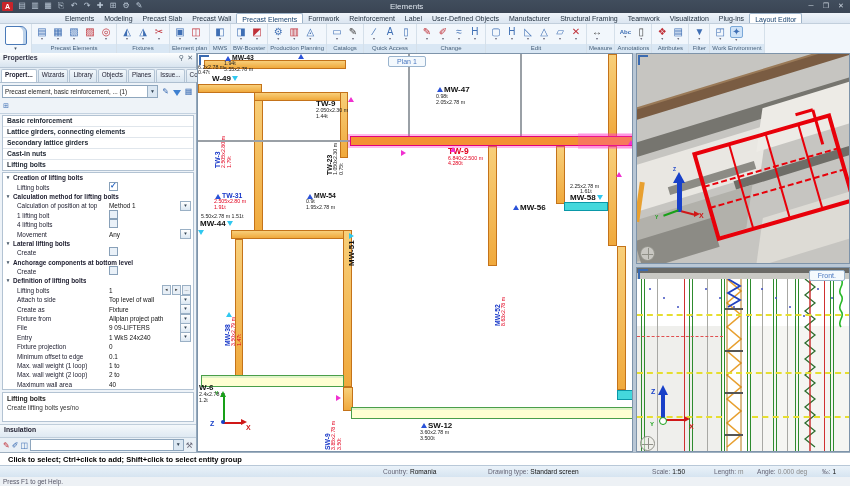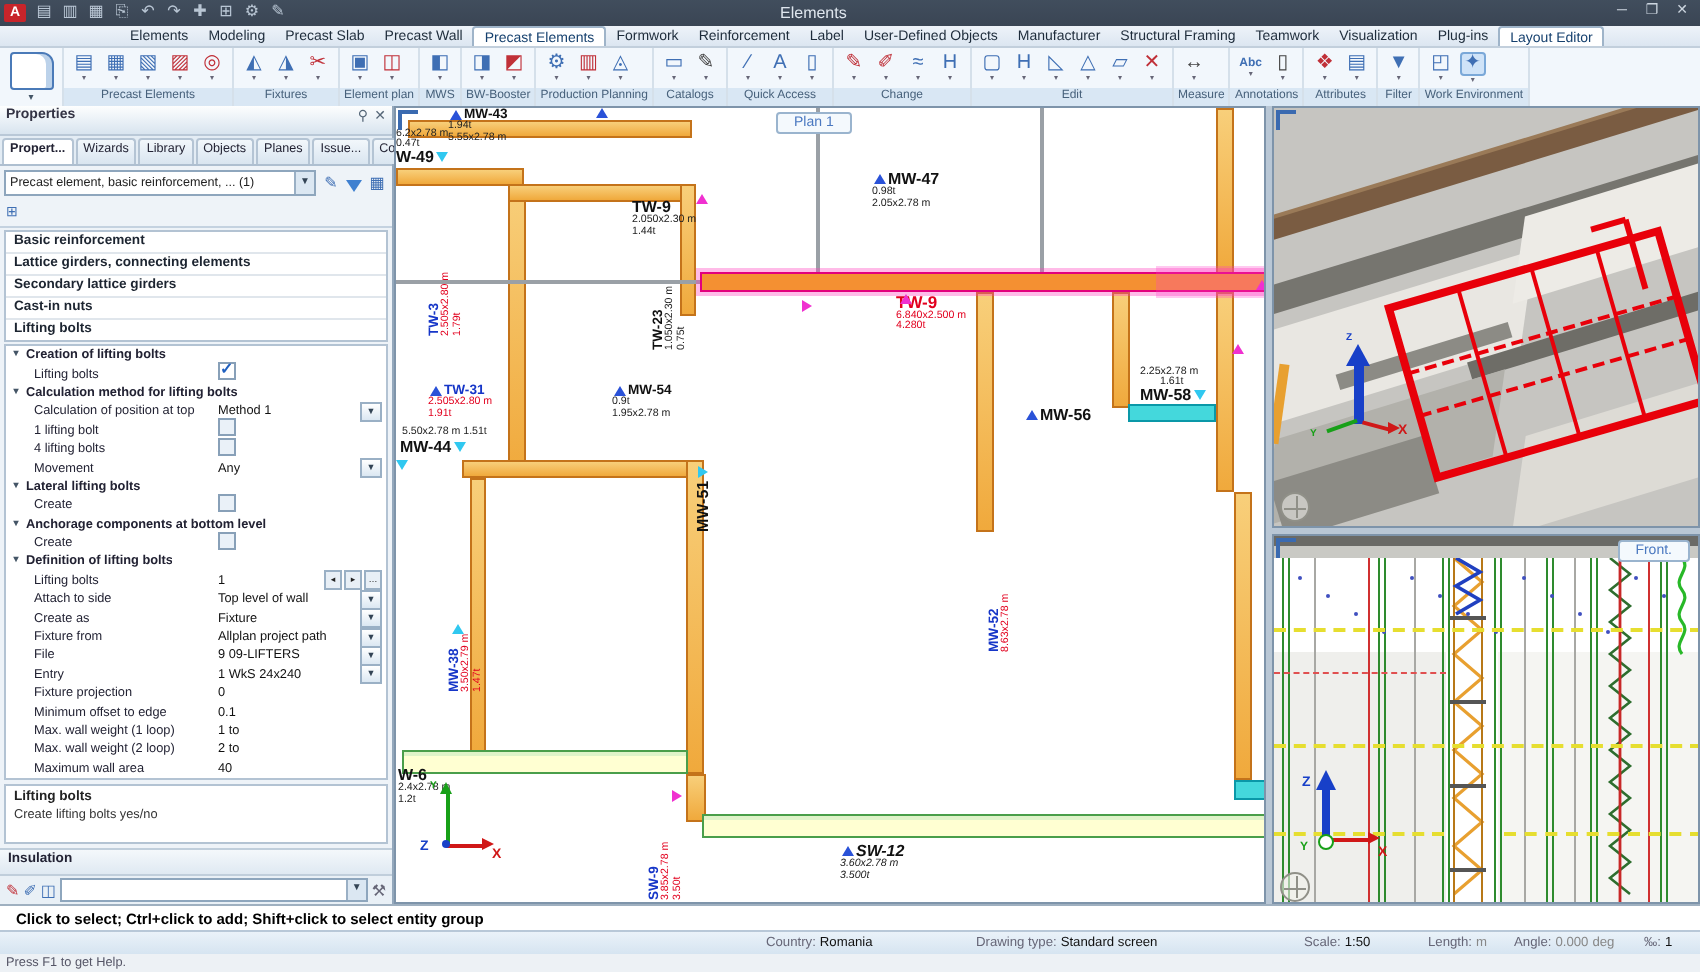--- a/index.html
+++ b/index.html
@@ -603,37 +603,37 @@
           <div class="wall o" style="left: 33px; top: 176px; width: 115px; height: 9px;"></div>
           <div class="wall o" style="left: 145px; top: 176px; width: 9px; height: 157px;"></div>
           <div class="wall o" style="left: 37px; top: 185px; width: 8px; height: 139px;"></div>
           <div class="wall sw" style="left: 3px; top: 321px; width: 143px; height: 12px;"></div>
           <div class="wall o" style="left: 145px; top: 333px; width: 10px; height: 24px;"></div>
           <div class="wall sw" style="left: 153px; top: 353px; width: 283px; height: 12px;"></div>
           <div class="wall cy" style="left: 419px; top: 336px; width: 16px; height: 10px;"></div>
           <div class="wall o" style="left: 419px; top: 192px; width: 9px; height: 144px;"></div>
           <div style="position: absolute; left: 380px; top: 79px; width: 56px; height: 16px; background: rgba(255, 60, 200, 0.28); z-index: 6;"></div>
           <div class="pl bold" style="left: 26px; top: 0px;"><span><i class="itri bu"></i>MW-43</span><span class="sub k">1.94t</span><span class="sub k">5.55x2.78 m</span></div>
-          <div class="pl bold" style="left: 0px; top: 21px; font-size: 8px; text-align: center;"><span>W-49<i class="itri cd"></i></span></div>
+          <div class="pl bold" style="left: 14px; top: 21px; font-size: 8px; text-align: center;"><span>W-49<i class="itri cd"></i></span></div>
           <div class="pl b bold rot" style="left: 16px; top: 114px;"><span>TW-3</span><span class="sub r">2.505x2.80 m</span><span class="sub r">1.79t</span></div>
           <div class="pl bold" style="left: 118px; top: 46px; font-size: 8px;"><span>TW-9</span><span class="sub k">2.050x2.30 m</span><span class="sub k">1.44t</span></div>
           <div class="pl bold rot" style="left: 128px; top: 121px;"><span>TW-23</span><span class="sub k">1.050x2.30 m</span><span class="sub k">0.75t</span></div>
           <div class="pl bold" style="left: 238px; top: 32px; font-size: 8px;"><span><i class="itri bu"></i>MW-47</span><span class="sub k">0.98t</span><span class="sub k">2.05x2.78 m</span></div>
           <div class="pl r bold" style="left: 250px; top: 93px; font-size: 8.5px;"><span>TW-9</span><span class="sub r">6.840x2.500 m</span><span class="sub r">4.280t</span></div>
           <div class="pl bold" style="left: 372px; top: 140px; font-size: 8px;"><span>MW-58<i class="itri cd"></i></span></div>
           <div class="pl bold" style="left: 314px; top: 150px; font-size: 8px;"><span><i class="itri bu"></i>MW-56</span></div>
           <div class="pl bold" style="left: 108px; top: 138px;"><span><i class="itri bu"></i>MW-54</span><span class="sub k">0.9t</span><span class="sub k">1.95x2.78 m</span></div>
           <div class="pl b bold" style="left: 16px; top: 138px;"><span><i class="itri bu"></i>TW-31</span><span class="sub r">2.505x2.80 m</span><span class="sub r">1.91t</span></div>
           <div class="pl bold" style="left: 2px; top: 166px; font-size: 8px;"><span>MW-44<i class="itri cd"></i></span></div>
           <div class="pl bold rot" style="left: 150px; top: 212px; font-size: 8px;"><span>MW-51<i class="itri cd"></i></span></div>
           <div class="pl b bold rot" style="left: 296px; top: 272px;"><span>MW-52</span><span class="sub r">8.63x2.78 m</span></div>
           <div class="pl b bold rot" style="left: 26px; top: 292px;"><span>MW-38</span><span class="sub r">3.50x2.79 m</span><span class="sub r">1.47t</span></div>
           <div class="pl bold" style="left: 1px; top: 330px; font-size: 8px;"><span>W-6</span><span class="sub k">2.4x2.78 m</span><span class="sub k">1.2t</span></div>
           <div class="pl b bold rot" style="left: 126px; top: 396px;"><span>SW-9</span><span class="sub r">3.85x2.78 m</span><span class="sub r">3.50t</span></div>
-          <div class="pl bold" style="left: 222px; top: 368px; font-size: 8px; font-style: italic;"><span><i class="itri bu"></i>SW-12</span><span class="sub k">3.60x2.78 m</span><span class="sub k">3.500t</span></div>
+          <div class="pl bold" style="left: 222px; top: 368px; font-size: 8px;"><span><i class="itri bu"></i>SW-12</span><span class="sub k">3.60x2.78 m</span><span class="sub k">3.500t</span></div>
           <div class="tiny" style="left: 0px; top: 10px;">6.2x2.78 m</div>
           <div class="tiny" style="left: 0px; top: 15px;">0.47t</div>
           <div class="tiny" style="left: 372px; top: 129px;">2.25x2.78 m</div>
           <div class="tiny" style="left: 382px; top: 134px;">1.61t</div>
           <div class="tiny" style="left: 3px; top: 159px;">5.50x2.78 m  1.51t</div>
           <div class="tri bu" style="left: 100px; top: 0px;"></div>
           <div class="tri mu" style="left: 150px; top: 43px;"></div>
           <div class="tri mr" style="left: 203px; top: 96px;"></div>
           <div class="tri mu" style="left: 252px; top: 93px;"></div>
           <div class="tri cd" style="left: 0px; top: 176px;"></div>

